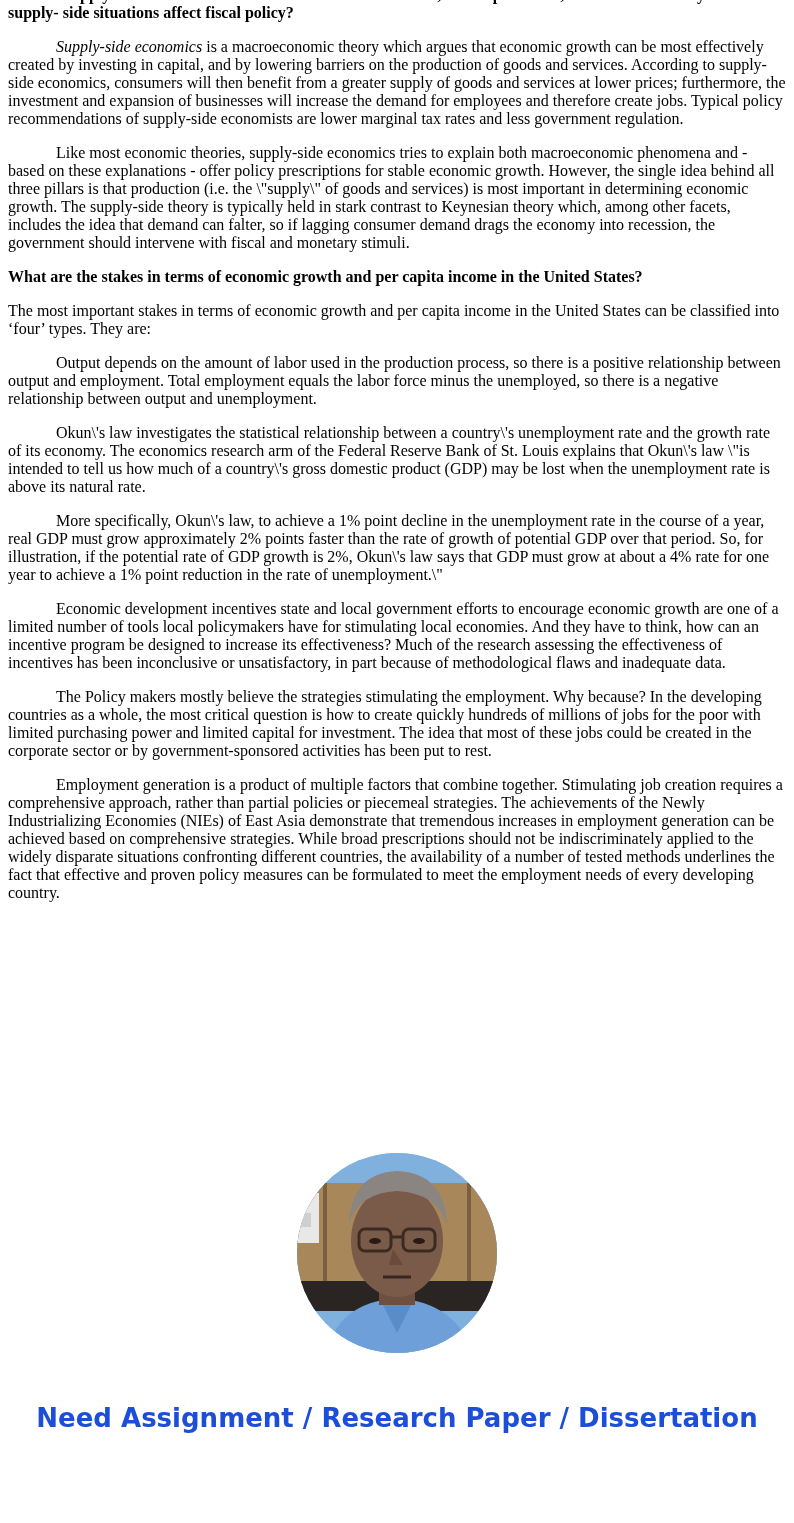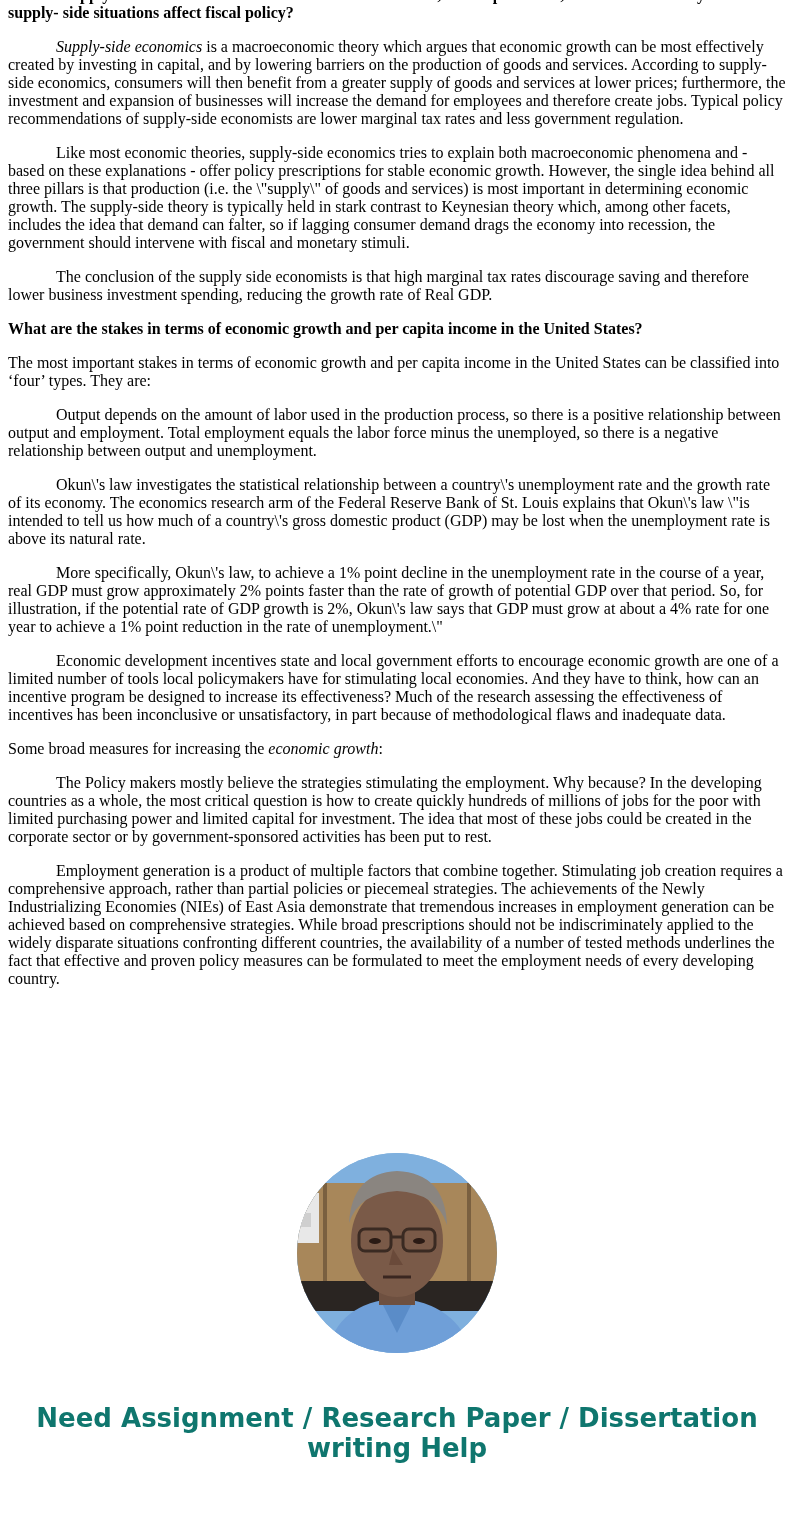--- a/index.html
+++ b/index.html
@@ -37,53 +37,51 @@
     .promo {
       position: absolute;
       left: 0;
       right: 0;
       top: 1403px;
       text-align: center;
       font-family: "DejaVu Sans", sans-serif;
       font-weight: bold;
       font-size: 26px;
       line-height: 30px;
-      color: #0f766e;
+      color: #1d4ed8;
     }
   </style>
 </head>
 <body>
 
 <div class="content">
   <p class="q">
     <span>How do supply-side economists think about the role of taxation, and in particular, how does the theory behind supply-</span>
     <span>side situations affect fiscal policy?</span>
   </p>
 
   <p class="indent"><em>Supply-side economics</em><span> is a macroeconomic theory which argues that economic growth can be most effectively created by investing in capital, and by lowering barriers on the production of goods and services. According to supply-side economics, consumers will then benefit from a greater supply of goods and services at lower prices; furthermore, the investment and expansion of businesses will increase the demand for employees and therefore create jobs. Typical policy recommendations of supply-side economists are lower marginal tax rates and less government regulation.</span></p>
 
   <p class="indent">Like most economic theories, supply-side economics tries to explain both macroeconomic phenomena and - based on these explanations - offer policy prescriptions for stable economic growth. However, the single idea behind all three pillars is that production (i.e. the \"supply\" of goods and services) is most important in determining economic growth. The supply-side theory is typically held in stark contrast to Keynesian theory which, among other facets, includes the idea that demand can falter, so if lagging consumer demand drags the economy into recession, the government should intervene with fiscal and monetary stimuli.</p>
 
-  <p class="indent">The conclusion of the supply side economists is that high marginal tax rates discourage saving and therefore lower business investment spending, reducing the growth rate of Real GDP.</p>
 
   <p class="q">What are the stakes in terms of economic growth and per capita income in the United States?</p>
 
   <p>The most important stakes in terms of economic growth and per capita income in the United States can be classified into ‘four’ types. They are:</p>
 
 
   <p class="indent">Output depends on the amount of labor used in the production process, so there is a positive relationship between output and employment. Total employment equals the labor force minus the unemployed, so there is a negative relationship between output and unemployment.</p>
 
   <p class="indent">Okun\'s law investigates the statistical relationship between a country\'s unemployment rate and the growth rate of its economy. The economics research arm of the Federal Reserve Bank of St. Louis explains that Okun\'s law \"is intended to tell us how much of a country\'s gross domestic product (GDP) may be lost when the unemployment rate is above its natural rate.</p>
 
   <p class="indent">More specifically, Okun\'s law, to achieve a 1% point decline in the unemployment rate in the course of a year, real GDP must grow approximately 2% points faster than the rate of growth of potential GDP over that period. So, for illustration, if the potential rate of GDP growth is 2%, Okun\'s law says that GDP must grow at about a 4% rate for one year to achieve a 1% point reduction in the rate of unemployment.\"</p>
 
 
   <p class="indent">Economic development incentives state and local government efforts to encourage economic growth are one of a limited number of tools local policymakers have for stimulating local economies. And they have to think, how can an incentive program be designed to increase its effectiveness? Much of the research assessing the effectiveness of incentives has been inconclusive or unsatisfactory, in part because of methodological flaws and inadequate data.</p>
 
-  <p><span>Some broad measures for increasing the </span><em>economic growth</em><span>:</span></p>
 
 
   <p class="indent">The Policy makers mostly believe the strategies stimulating the employment. Why because? In the developing countries as a whole, the most critical question is how to create quickly hundreds of millions of jobs for the poor with limited purchasing power and limited capital for investment. The idea that most of these jobs could be created in the corporate sector or by government-sponsored activities has been put to rest.</p>
 
   <p class="indent">Employment generation is a product of multiple factors that combine together. Stimulating job creation requires a comprehensive approach, rather than partial policies or piecemeal strategies. The achievements of the Newly Industrializing Economies (NIEs) of East Asia demonstrate that tremendous increases in employment generation can be achieved based on comprehensive strategies. While broad prescriptions should not be indiscriminately applied to the widely disparate situations confronting different countries, the availability of a number of tested methods underlines the fact that effective and proven policy measures can be formulated to meet the employment needs of every developing country.</p>
 </div>
 
 <div class="avatar-wrap">
   <svg width="200" height="200" viewBox="0 0 200 200">
     <rect x="0" y="0" width="200" height="200" fill="#7fb0de"></rect>
@@ -103,14 +101,13 @@
     <line x1="94" y1="84" x2="106" y2="84" stroke="#3a2a22" stroke-width="3"></line>
     <ellipse cx="78" cy="88" rx="6" ry="3" fill="#2a1a14"></ellipse>
     <ellipse cx="122" cy="88" rx="6" ry="3" fill="#2a1a14"></ellipse>
     <path d="M96 96 L92 112 L106 112 Z" fill="#6a4a3a"></path>
     <line x1="86" y1="124" x2="114" y2="124" stroke="#3a2620" stroke-width="3"></line>
   </svg>
 </div>
 
 <div class="promo">
   <div>Need Assignment / Research Paper / Dissertation</div>
-  <div>writing Help</div>
 </div>
 
 </body></html>

